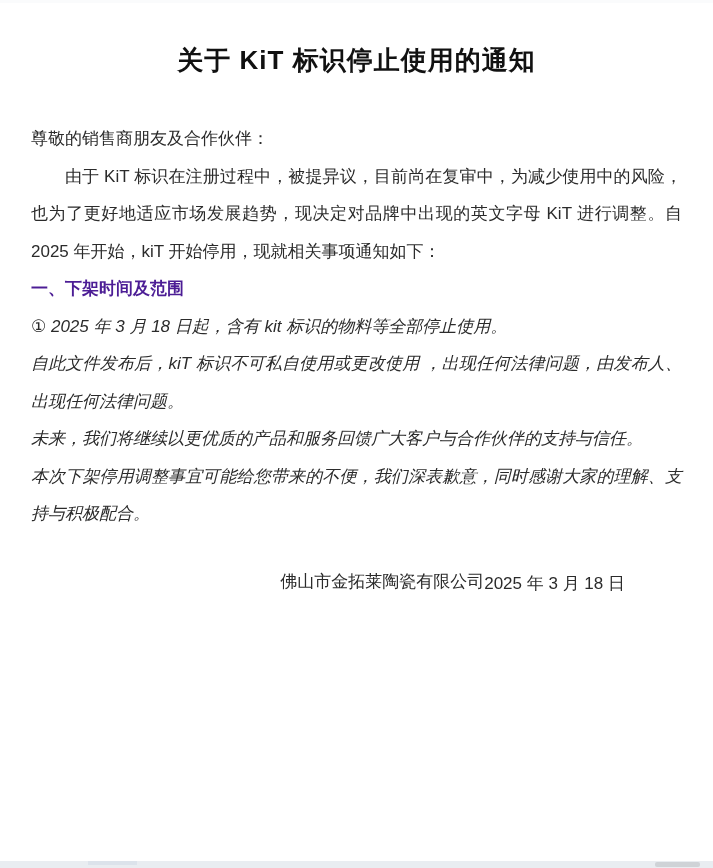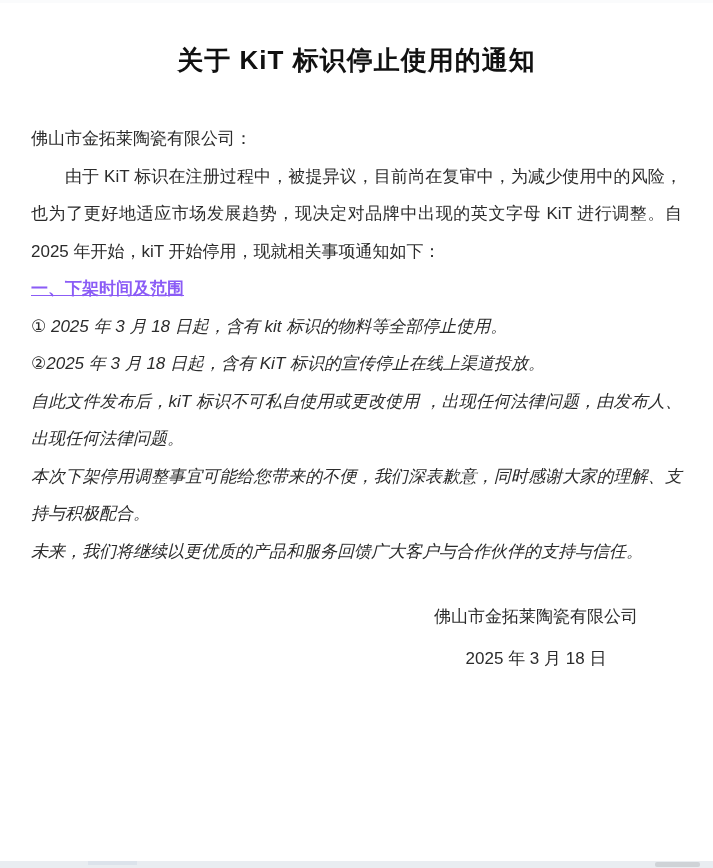--- a/index.html
+++ b/index.html
@@ -48,30 +48,29 @@
   .para-indent {
     text-indent: 2em;
     text-align: justify;
   }
   .para-justify {
     text-align: justify;
     font-style: italic;
   }
   .section-heading {
     font-weight: 700;
-    color: #8b5cf6;
-    text-decoration: underline;
+    color: #4c1d95;
   }
   .signature-block {
     margin-top: 28px;
-    margin-right: 44px;
+    margin-right: 57px;
     margin-left: auto;
     width: fit-content;
     display: flex;
-    flex-direction: column;
+    flex-direction: row;
     align-items: center;
     font-size: 17px;
     line-height: 38px;
   }
   .signature-date {
     margin-top: 4px;
     text-align: right;
   }
   .hscrollbar {
     position: absolute;
@@ -100,36 +99,35 @@
 </head>
 <body>
 
 <div class="page">
   <div class="page-top-edge"></div>
 
   <div class="doc">
     <h1 class="doc-title">关于 KiT 标识停止使用的通知</h1>
 
     <div class="content">
-      <p class="salutation">佛山市金拓莱陶瓷有限公司：</p>
+      <p class="salutation">尊敬的销售商朋友及合作伙伴：</p>
 
       <p class="para-indent">由于 KiT 标识在注册过程中，被提异议，目前尚在复审中，为减少使用中的风险，也为了更好地适应市场发展趋势，现决定对品牌中出现的英文字母 KiT 进行调整。自 2025 年开始，kiT 开始停用，现就相关事项通知如下：</p>
 
       <p class="section-heading">一、下架时间及范围</p>
 
       <p class="para-justify">① 2025 年 3 月 18 日起，含有 kit 标识的物料等全部停止使用。</p>
 
-      <p class="para-justify">②2025 年 3 月 18 日起，含有 KiT 标识的宣传停止在线上渠道投放。</p>
 
 
       <p class="para-justify">自此文件发布后，kiT 标识不可私自使用或更改使用 ，出现任何法律问题，由发布人、出现任何法律问题。</p>
 
+      <p class="para-justify">未来，我们将继续以更优质的产品和服务回馈广大客户与合作伙伴的支持与信任。</p>
+
       <p class="para-justify">本次下架停用调整事宜可能给您带来的不便，我们深表歉意，同时感谢大家的理解、支持与积极配合。</p>
-
-      <p class="para-justify">未来，我们将继续以更优质的产品和服务回馈广大客户与合作伙伴的支持与信任。</p>
 
     </div>
 
     <div class="signature-block">
       <p class="signature-company" style="margin:0;">佛山市金拓莱陶瓷有限公司</p>
       <p class="signature-date" style="margin-top:4px; margin-bottom:0;">2025 年 3 月 18 日</p>
     </div>
   </div>
 
   <div class="hscrollbar">

